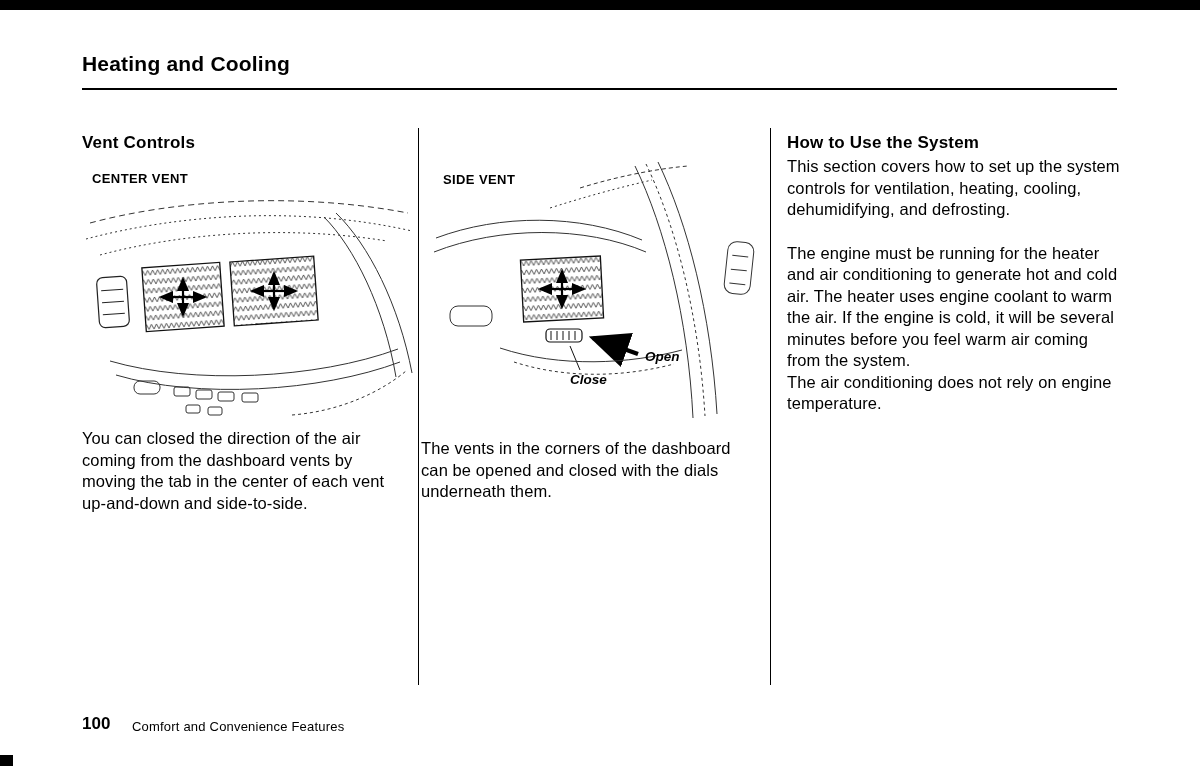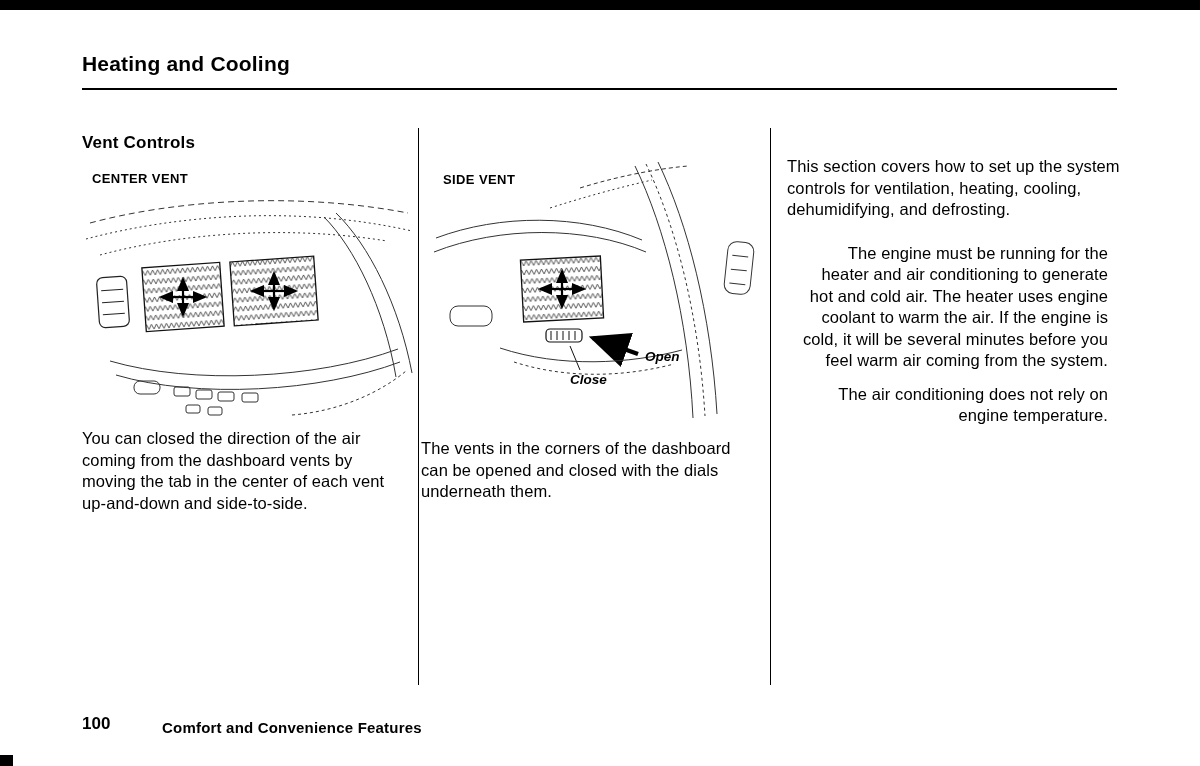--- a/index.html
+++ b/index.html
@@ -12,23 +12,23 @@
   .vdiv{position:absolute;top:128px;height:557px;width:1px;background:#000;}
   .vdiv1{left:418px;}
   .vdiv2{left:770px;}
   .col-heading{position:absolute;font-size:17px;font-weight:bold;letter-spacing:.2px;}
   .fig-label{position:absolute;font-size:13px;font-weight:bold;letter-spacing:.4px;}
   .body-text{position:absolute;font-size:16.5px;line-height:21.5px;letter-spacing:.1px;}
   .figure{position:absolute;}
   .figure svg{display:block;}
   .anno{position:absolute;font-size:13.5px;font-weight:bold;font-style:italic;}
   .footer-num{position:absolute;left:82px;top:714px;font-size:17px;font-weight:bold;text-align:center;}
-  .footer-label{position:absolute;left:132px;top:719px;font-size:15px;font-weight:bold;letter-spacing:.2px;margin-left:30px;}
+  .footer-label{position:absolute;left:132px;top:719px;font-size:13px;font-weight:normal;letter-spacing:.2px;}
   .para{margin:0 0 22px 0;}
-  .para.tight{margin:12px;text-align:right;}
+  .para.tight{margin:0;}
 </style>
 </head>
 <body>
 
 <div class="page">
 
   <div class="top-bar"></div>
 
   <div class="page-title">Heating and Cooling</div>
   <div class="title-rule"></div>
@@ -161,20 +161,21 @@
         <line x1="301" y1="112" x2="317" y2="112" stroke="#333" stroke-width="1"></line>
         <line x1="301" y1="126" x2="317" y2="126" stroke="#333" stroke-width="1"></line>
       </g>
     </svg>
     <span class="anno" style="left:215px;top:191px;">Open</span>
     <span class="anno" style="left:140px;top:214px;">Close</span>
   </div>
 
   <div class="body-text" style="left:421px;top:430px;width:330px;margin-top:8px;">The vents in the corners of the dashboard can be opened and closed with the dials underneath them.</div>
 
+  <div class="col-heading" style="left:787px;top:133px;">How to Use the System</div>
   <div class="body-text" style="left:787px;top:156px;width:333px;">
     <p class="para">This section covers how to set up the system controls for ventilation, heating, cooling, dehumidifying, and defrosting.</p>
     <p class="para tight">The engine must be running for the heater and air conditioning to generate hot and cold air. The heater uses engine coolant to warm the air. If the engine is cold, it will be several minutes before you feel warm air coming from the system.</p>
     <p class="para tight">The air conditioning does not rely on engine temperature.</p>
   </div>
 
   <div class="footer-num">100</div>
   <div class="footer-label">Comfort and Convenience Features</div>
   <div class="bottom-mark"></div>
 

